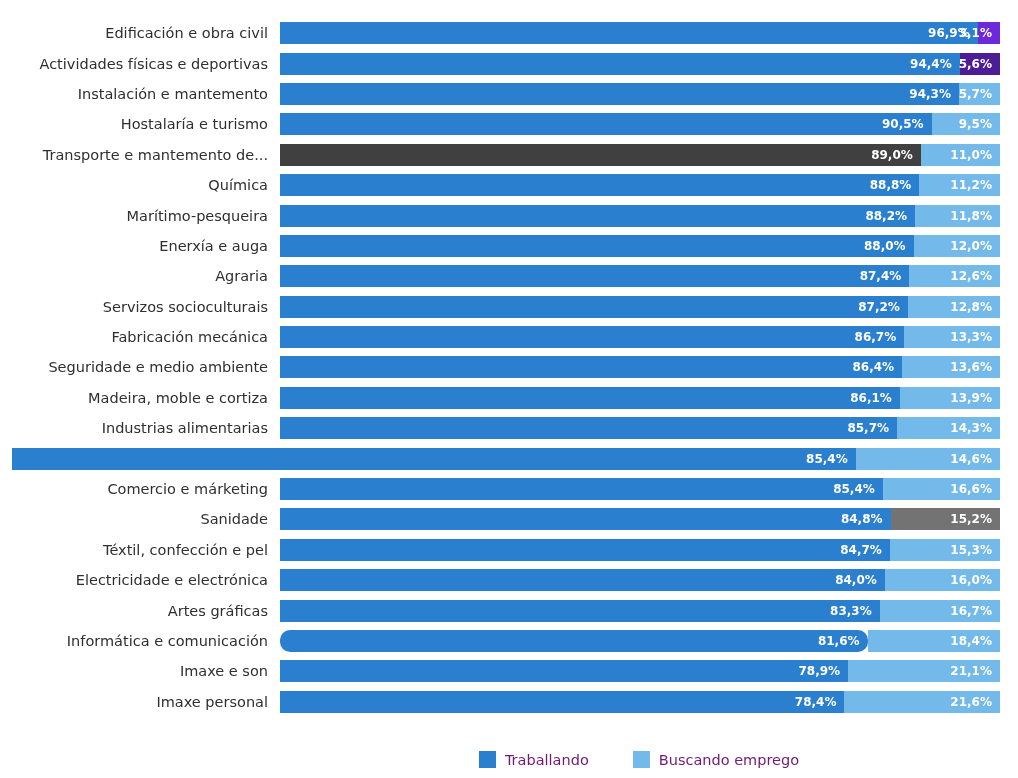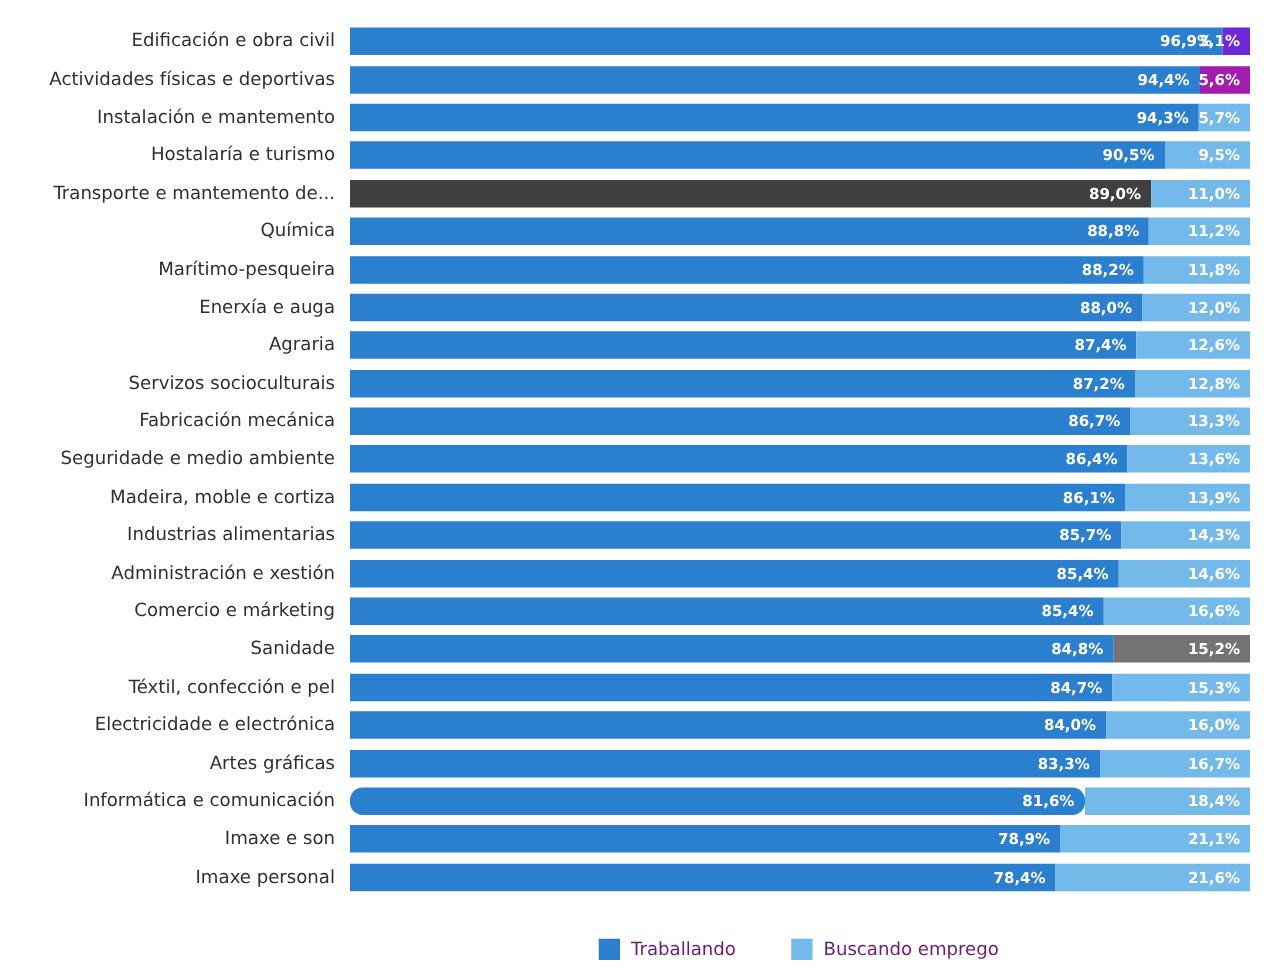--- a/index.html
+++ b/index.html
@@ -109,21 +109,21 @@
             <span class="val">3,1%</span>
           </div>
         </div>
       </div>
       <div class="row">
         <div class="cat-label">Actividades físicas e deportivas</div>
         <div class="bar-area">
           <div class="seg seg-a" style="width: 94.4%; background: rgb(42, 127, 207);">
             <span class="val">94,4%</span>
           </div>
-          <div class="seg seg-b" style="width: 5.6%; background: #a21caf; padding-left: 24px;">
+          <div class="seg seg-b" style="width: 5.6%; background: #4c1d95; padding-left: 24px;">
             <span class="val">5,6%</span>
           </div>
         </div>
       </div>
       <div class="row">
         <div class="cat-label">Instalación e mantemento</div>
         <div class="bar-area">
           <div class="seg seg-a" style="width: 94.3%; background: rgb(42, 127, 207);">
             <span class="val">94,3%</span>
           </div>
@@ -247,21 +247,20 @@
         <div class="bar-area">
           <div class="seg seg-a" style="width: 85.7%; background: rgb(42, 127, 207);">
             <span class="val">85,7%</span>
           </div>
           <div class="seg seg-b" style="width: 14.3%; background: rgb(115, 185, 234);">
             <span class="val">14,3%</span>
           </div>
         </div>
       </div>
       <div class="row">
-        <div class="cat-label">Administración e xestión</div>
         <div class="bar-area">
           <div class="seg seg-a" style="width: 85.4%; background: rgb(42, 127, 207);">
             <span class="val">85,4%</span>
           </div>
           <div class="seg seg-b" style="width: 14.6%; background: rgb(115, 185, 234);">
             <span class="val">14,6%</span>
           </div>
         </div>
       </div>
       <div class="row">

